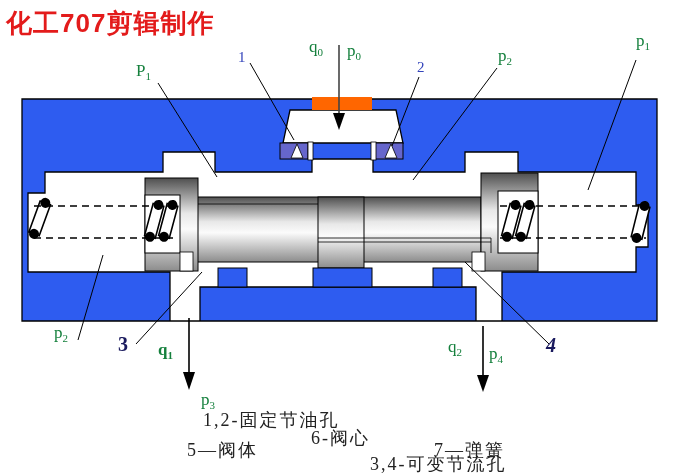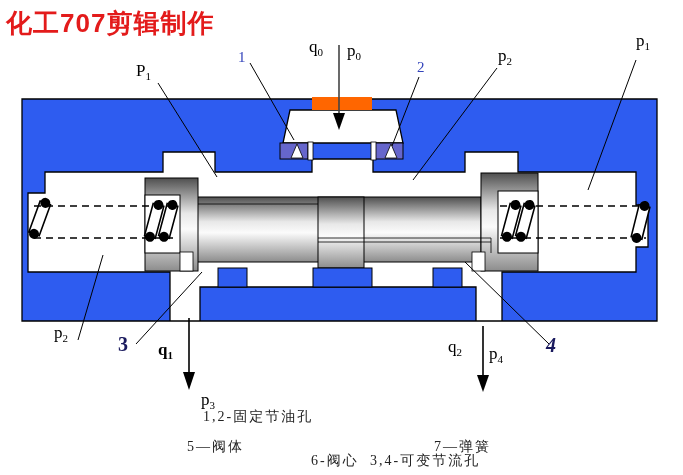--- a/index.html
+++ b/index.html
@@ -1,26 +1,26 @@
 <!DOCTYPE html>
 <html><head>
 <meta charset="utf-8">
 <style>
   html,body{margin:0;padding:0;background:#fff;}
   .stage{position:relative;width:670px;height:475px;background:#fff;overflow:hidden;
          font-family:"Liberation Serif", serif;}
   .stage svg{position:absolute;left:0;top:0;}
-  .lbl{position:absolute;font-size:17px;color:#000000;line-height:1;white-space:nowrap;}
+  .lbl{position:absolute;font-size:17px;color:#15803d;line-height:1;white-space:nowrap;}
   .lbl sub{font-size:11px;line-height:1;}
   .num-blue{font-size:15px;color:#3344bb;}
   .num-navy{font-size:20px;color:#1a1a5e;font-weight:bold;}
   .italic{font-style:italic;}
   .title{position:absolute;left:6px;top:6px;font-family:"Liberation Sans",sans-serif;
          font-weight:bold;font-size:26px;color:#e31b1b;letter-spacing:1px;}
-  .legend{position:absolute;font-size:14px;color:#222;letter-spacing:2px;white-space:nowrap;}
+  .legend{position:absolute;font-size:18px;color:#222;letter-spacing:2px;white-space:nowrap;}
 </style>
 </head>
 <body>
 
 <div class="stage">
 
   <svg width="683" height="475" viewBox="0 0 683 475">
     <defs>
       <linearGradient id="metal" x1="0" y1="0" x2="0" y2="1">
         <stop offset="0" stop-color="#4f4f4f"></stop>
@@ -142,16 +142,16 @@
   <span class="lbl num-navy" style="left:118px;top:334px;">3</span>
   <span class="lbl" style="left:158px;top:341px;font-weight:bold;"><span>q</span><sub>1</sub></span>
   <span class="lbl" style="left:201px;top:344px;margin-top:47px;"><span>p</span><sub>3</sub></span>
   <span class="lbl" style="left:448px;top:338px;"><span>q</span><sub>2</sub></span>
   <span class="lbl" style="left:489px;top:345px;"><span>p</span><sub>4</sub></span>
   <span class="lbl num-navy italic" style="left:546px;top:335px;">4</span>
 
   <span class="legend" style="left:203px;top:408px;">1,2-固定节油孔</span>
   <span class="legend" style="left:370px;top:408px;margin-top:44px;">3,4-可变节流孔</span>
   <span class="legend" style="left:187px;top:438px;">5—阀体</span>
-  <span class="legend" style="left:311px;top:426px;margin-top:26px;">6-阀心</span>
+  <span class="legend" style="left:311px;top:426px;">6-阀心</span>
   <span class="legend" style="left:434px;top:438px;">7—弹簧</span>
 
 </div>
 
 </body></html>

